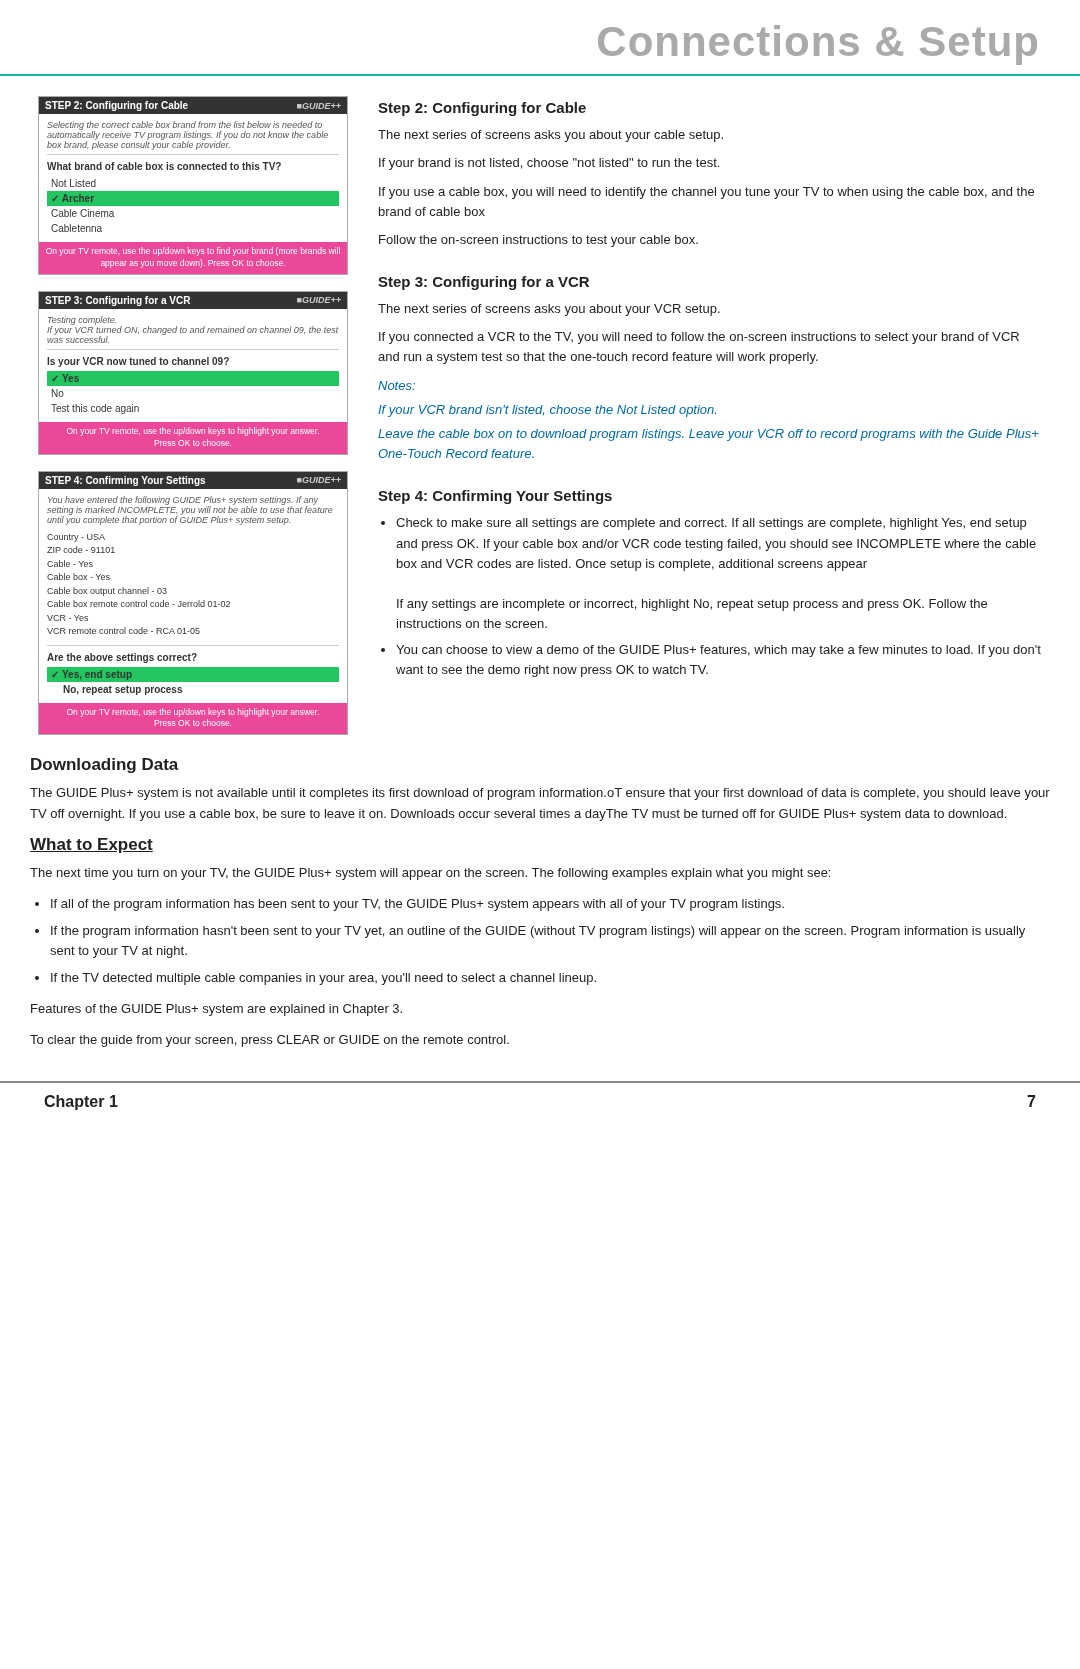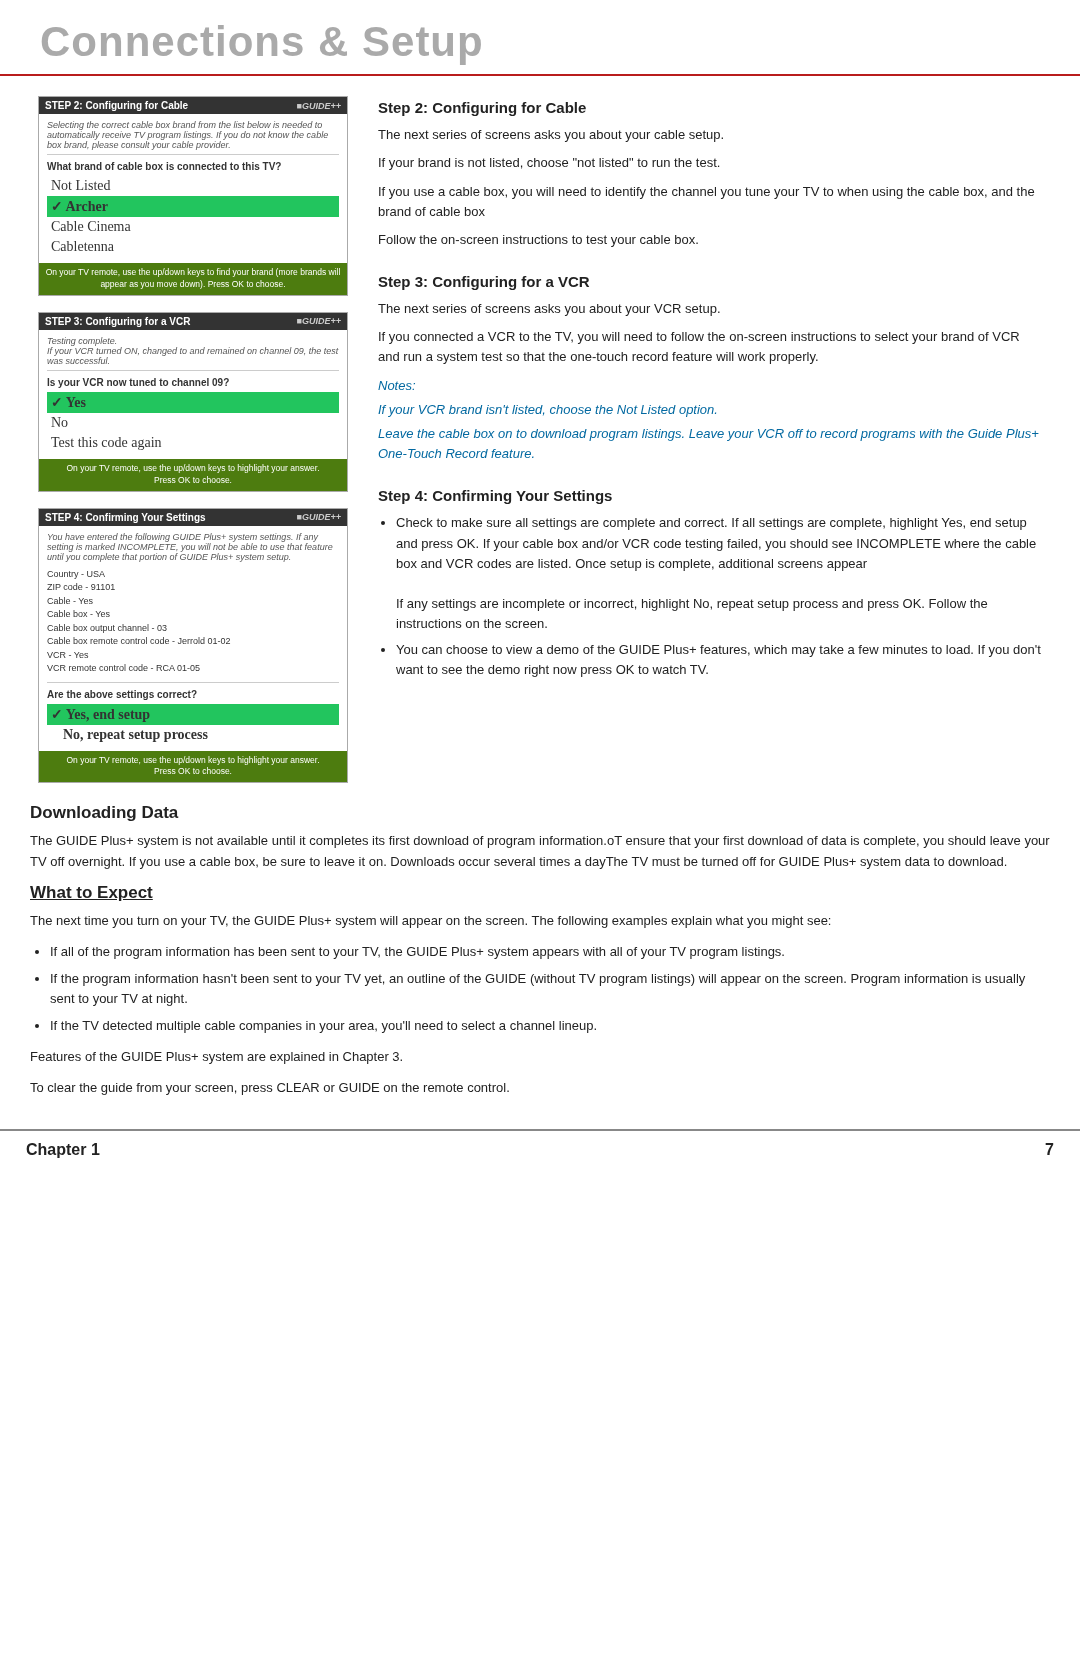--- a/index.html
+++ b/index.html
@@ -8,21 +8,22 @@
       font-size: 13px;
       background: #fff;
       color: #222;
       width: 1080px;
       min-height: 1669px;
     }
 
     
     .page-header {
       padding: 18px 40px 8px 40px;
-      border-bottom: 2px solid #b91c1c;
+      text-align: right;
+      border-bottom: 2px solid #14b8a6;
       margin-bottom: 20px;
     }
     .page-header h1 {
       font-size: 42px;
       font-weight: bold;
       color: #aaa;
       letter-spacing: 1px;
     }
 
     
@@ -74,33 +75,32 @@
       font-style: italic;
       margin-bottom: 4px;
     }
     .screen-question {
       font-weight: bold;
       font-size: 10px;
       margin: 6px 0 4px 0;
     }
     .screen-option {
       padding: 2px 4px;
-      font-size: 14px;
+      font-size: 10px;
       color: #333;
-      font-family: Liberation Serif, serif;
     }
     .screen-option.selected {
       background: #22c55e;
       font-weight: bold;
     }
     .screen-option.check::before {
       content: "✓ ";
     }
     .screen-footer {
-      background: #4d7c0f;
+      background: #ec4899;
       color: #fff;
       font-size: 8.5px;
       text-align: center;
       padding: 4px 6px;
       line-height: 1.4;
     }
     .screen-divider {
       border: none;
       border-top: 1px solid #ccc;
       margin: 4px 0;
@@ -175,21 +175,21 @@
     .bottom-sections ul li {
       font-size: 13px;
       line-height: 1.6;
       margin-bottom: 6px;
     }
 
     
     .page-footer {
       border-top: 2px solid #888;
       margin-top: 30px;
-      padding: 10px 26px;
+      padding: 10px 44px;
       display: flex;
       justify-content: space-between;
       align-items: center;
     }
     .page-footer .chapter-label {
       font-size: 16px;
       font-weight: bold;
     }
     .page-footer .page-num {
       font-size: 16px;

